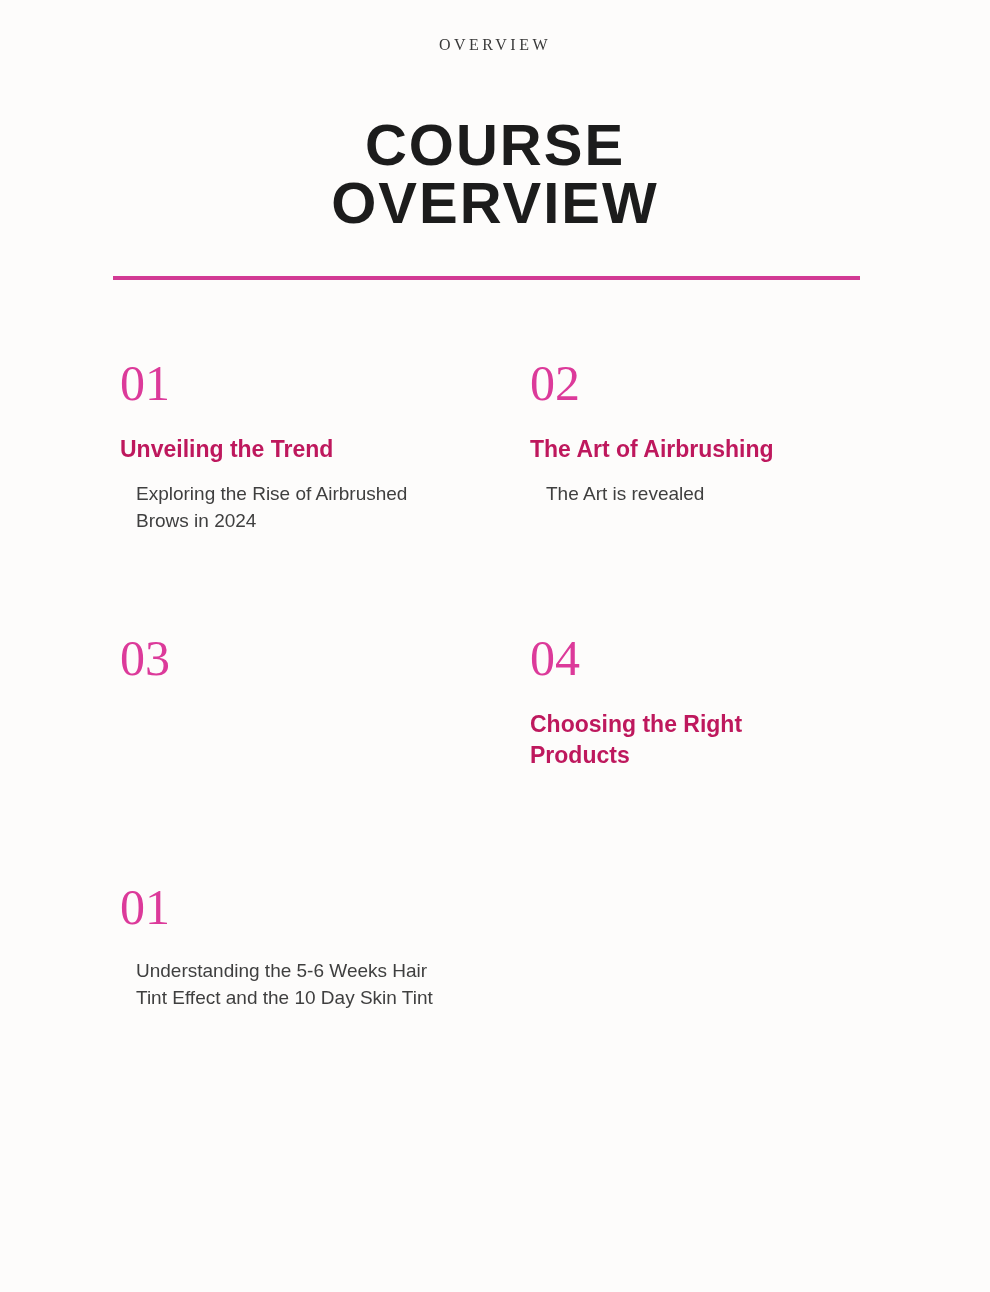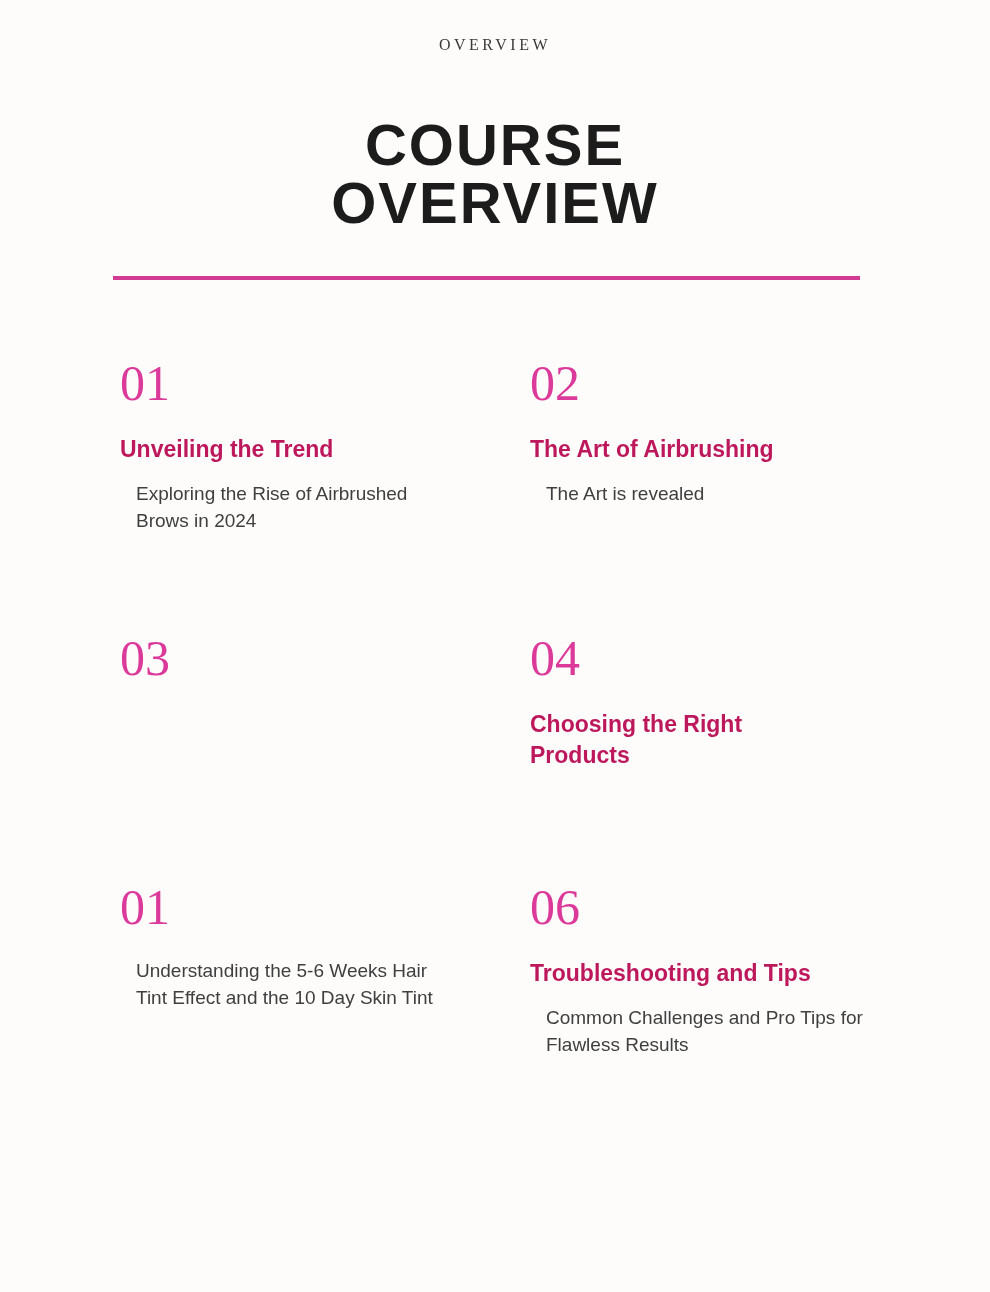--- a/index.html
+++ b/index.html
@@ -111,21 +111,15 @@
       <div class="item-heading">Choosing the Right
 Products</div>
     </div>
 
     <div class="item">
       <div class="item-number">01</div>
       <p class="item-description">Understanding the 5-6 Weeks Hair
 Tint Effect and the 10 Day Skin Tint</p>
     </div>
 
-    <div class="item">
-      <div class="item-number">06</div>
-      <div class="item-heading">Troubleshooting and Tips</div>
-      <p class="item-description">Common Challenges and Pro Tips for
-Flawless Results</p>
-    </div>
 
   </div>
 </div>
 
 </body></html>

